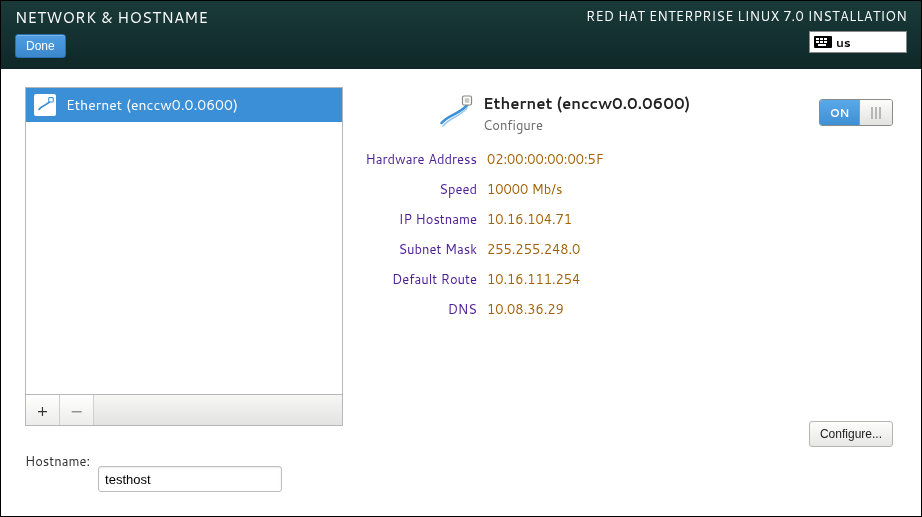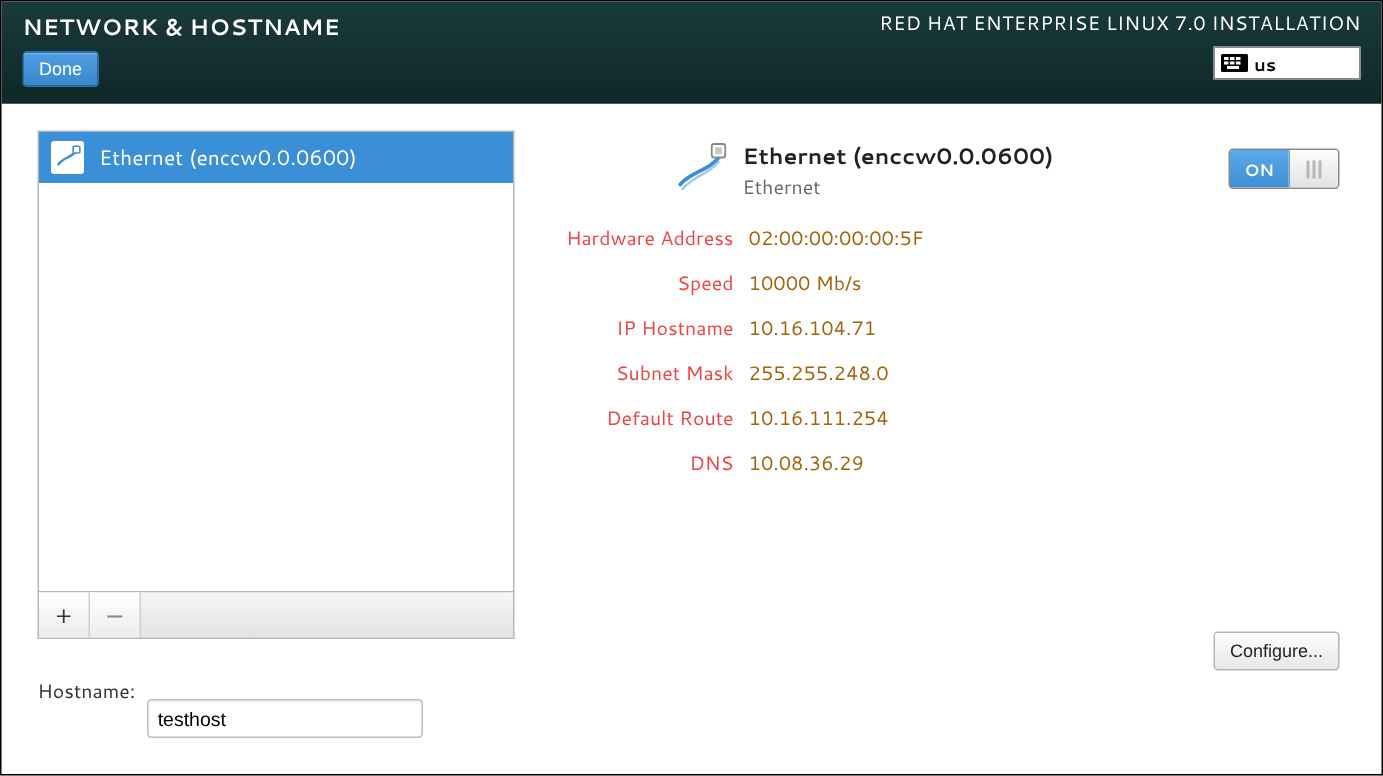--- a/index.html
+++ b/index.html
@@ -16,21 +16,21 @@
   .header {
     background: linear-gradient(to bottom, #1a3a3a 0%, #0f2828 100%);
     background-color: #153333;
     height: 68px;
     color: #fff;
     display: flex;
     justify-content: space-between;
     padding: 6px 14px 4px 14px;
   }
   .header-left { display: flex; flex-direction: column; align-items: flex-start; }
-  .header-title { font-weight: bold; font-size: 15px; letter-spacing: 0.3px; }
+  .header-title { font-weight: normal; font-size: 15px; letter-spacing: 0.3px; }
   .done-btn {
     margin-top: 6px;
     background: linear-gradient(to bottom,#4f9ee3,#3a87cc);
     border: 1px solid #2b6faf;
     color: #fff;
     padding: 4px 10px;
     border-radius: 3px;
     font-size: 12px;
     cursor: pointer;
     box-shadow: inset 0 1px 0 rgba(255,255,255,0.25);
@@ -69,21 +69,21 @@
       linear-gradient(#fff,#fff) 8px 0/3px 2px no-repeat,
       linear-gradient(#fff,#fff) 0 3px/3px 2px no-repeat,
       linear-gradient(#fff,#fff) 4px 3px/3px 2px no-repeat,
       linear-gradient(#fff,#fff) 8px 3px/3px 2px no-repeat,
       linear-gradient(#fff,#fff) 2px 6px/8px 2px no-repeat;
   }
 
   .main {
     display: flex;
     padding: 18px 24px 0 24px;
-    gap: 28px;
+    gap: 16px;
     height: 378px;
   }
   .left-col { width: 318px; display: flex; flex-direction: column; }
   .device-list {
     border: 1px solid #b7b7b7;
     background: #fff;
     height: 308px;
     overflow: hidden;
   }
   .device-item {
@@ -162,21 +162,21 @@
     margin-left: 0;
   }
   .detail-row {
     display: flex;
     margin-bottom: 12px;
     font-size: 13px;
   }
   .detail-label {
     width: 128px;
     text-align: right;
-    color: #ef4444;
+    color: #4c1d95;
     padding-right: 10px;
   }
   .detail-value { color: #a16207; }
   .configure-btn {
     position: absolute;
     right: 4px;
     bottom: 0;
     background: linear-gradient(to bottom,#fdfdfc,#e7e7e5);
     border: 1px solid #b5b5b3;
     border-radius: 3px;
@@ -250,21 +250,21 @@
         <span>
           <svg width="36" height="36" viewBox="0 0 48 48">
             <path d="M6 40 C16 28, 32 28, 42 14" stroke="#3b8fd6" stroke-width="3.4" fill="none" stroke-linecap="round"></path>
             <path d="M8 44 C18 32, 30 32, 40 20" stroke="#9cc9ee" stroke-width="2.2" fill="none" stroke-linecap="round"></path>
             <rect x="34" y="4" width="12" height="12" rx="2" fill="#fff" stroke="#888" stroke-width="1.6"></rect>
             <rect x="37" y="7" width="6" height="6" fill="#c7c7c5"></rect>
           </svg>
         </span>
         <div class="conn-head-text">
           <div class="conn-name">Ethernet (enccw0.0.0600)</div>
-          <div class="conn-status">Ethernet</div>
+          <div class="conn-status">Configure</div>
         </div>
       </div>
 
       <div class="switch">
         <div class="switch-on">ON</div>
         <div class="switch-knob">
             <div class="switch-knob-lines"></div>
           </div>
       </div>
 

